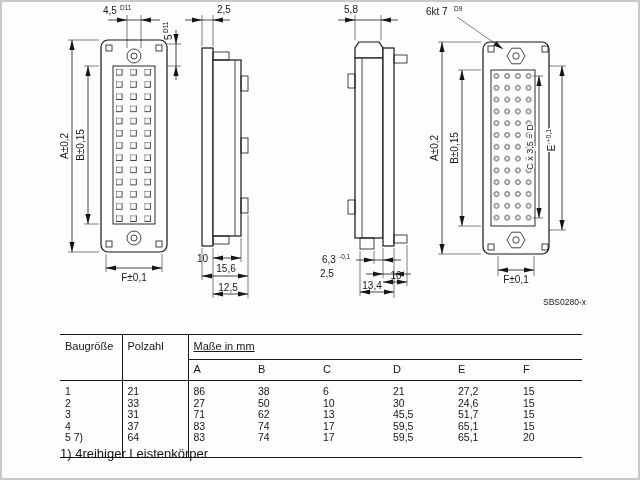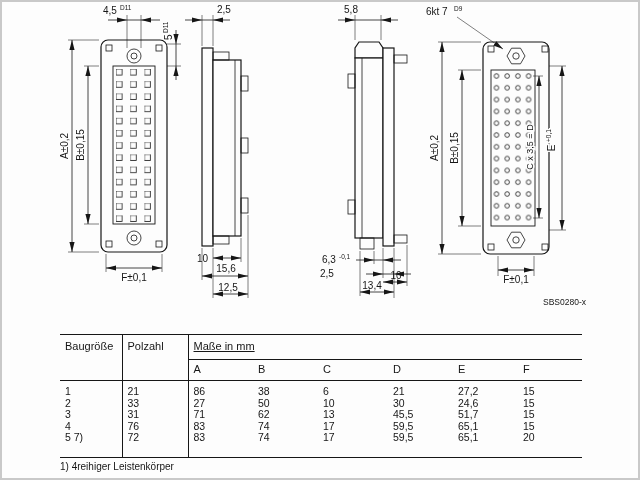--- a/index.html
+++ b/index.html
@@ -21,21 +21,21 @@
   table { border-collapse:collapse; table-layout:fixed; width:522px; color:#161616; }
   th, td { text-align:left; font-weight:400; padding:0 0 0 5px; vertical-align:top; font-size:10.5px; line-height:11.5px; }
   thead th { font-size:11px;margin-left:48px; }
   thead tr.main th { border-top:1.5px solid #161616; padding-top:6px; height:18px; }
   th.masse { border-bottom:1.2px solid #161616;text-decoration:underline; }
   thead tr.sub th { padding-top:4px; height:16px; border-bottom:1.5px solid #161616; }
   thead th.span2 { border-bottom:1.5px solid #161616; }
   .c1, .c2 { border-right:1.2px solid #161616; }
   tbody tr:first-child td { padding-top:5px; }
   tbody tr:last-child td { border-bottom:1.5px solid #161616; padding-bottom:13px; }
-  .footnote { position:absolute; left:58px; top:459px; font-size:10px; color:#161616; }
+  .footnote { position:absolute; left:58px; top:444px; font-size:13px; color:#161616; }
 </style>
 </head>
 <body>
 
 <div class="page">
 
 <svg class="drawing" width="640" height="312" viewBox="0 0 640 312">
   <defs>
     <marker id="arr" markerWidth="10" markerHeight="6" refX="10" refY="3" orient="auto-start-reverse" markerUnits="userSpaceOnUse">
       <path d="M0,0.4 L10,3 L0,5.6 Z" fill="#161616"></path>
@@ -306,31 +306,31 @@
         <td class="c2">31</td>
         <td>71</td>
         <td>62</td>
         <td>13</td>
         <td>45,5</td>
         <td>51,7</td>
         <td>15</td>
       </tr>
       <tr>
         <td class="c1">4</td>
-        <td class="c2">76</td>
+        <td class="c2">37</td>
         <td>83</td>
         <td>74</td>
         <td>17</td>
         <td>59,5</td>
         <td>65,1</td>
         <td>15</td>
       </tr>
       <tr>
         <td class="c1">5 7)</td>
-        <td class="c2">72</td>
+        <td class="c2">64</td>
         <td>83</td>
         <td>74</td>
         <td>17</td>
         <td>59,5</td>
         <td>65,1</td>
         <td>20</td>
       </tr>
     </tbody>
   </table>
 </div>

